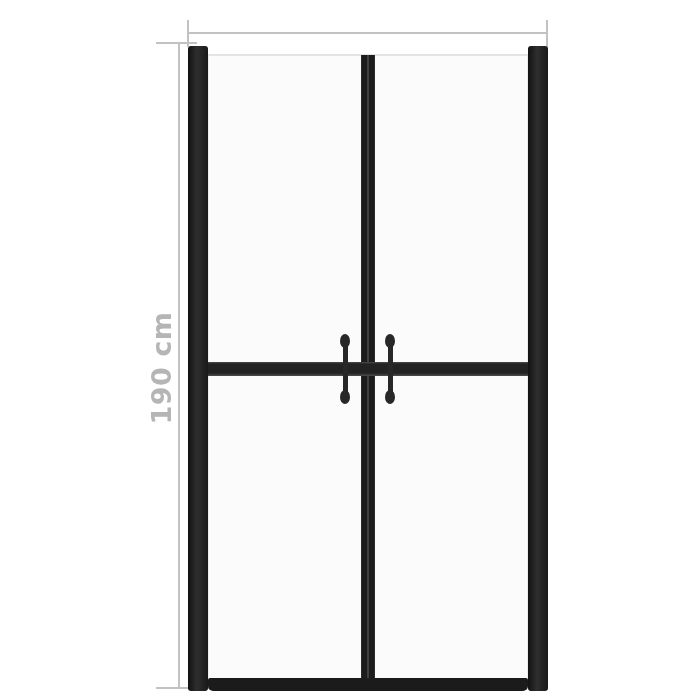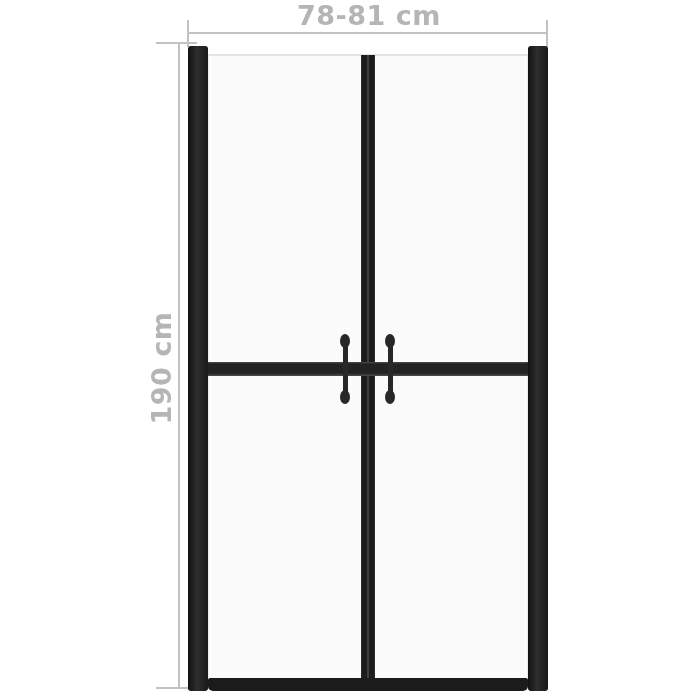--- a/index.html
+++ b/index.html
@@ -114,21 +114,20 @@
     border-radius: 50% 50% 50% 50%;
   }
   .handle .knob.top    { top: 0; }
   .handle .knob.bottom { bottom: 0; }
 </style>
 </head>
 <body>
 
 <div class="scene">
 
-  <div class="dim-label horizontal">78-81 cm</div>
   <div class="dim-line top"></div>
   <div class="dim-tick top-left"></div>
   <div class="dim-tick top-right"></div>
 
   <div class="dim-label vertical">190 cm</div>
   <div class="dim-line left"></div>
   <div class="dim-tick left-top"></div>
   <div class="dim-tick left-bottom"></div>
 
   <div class="glass"></div>

